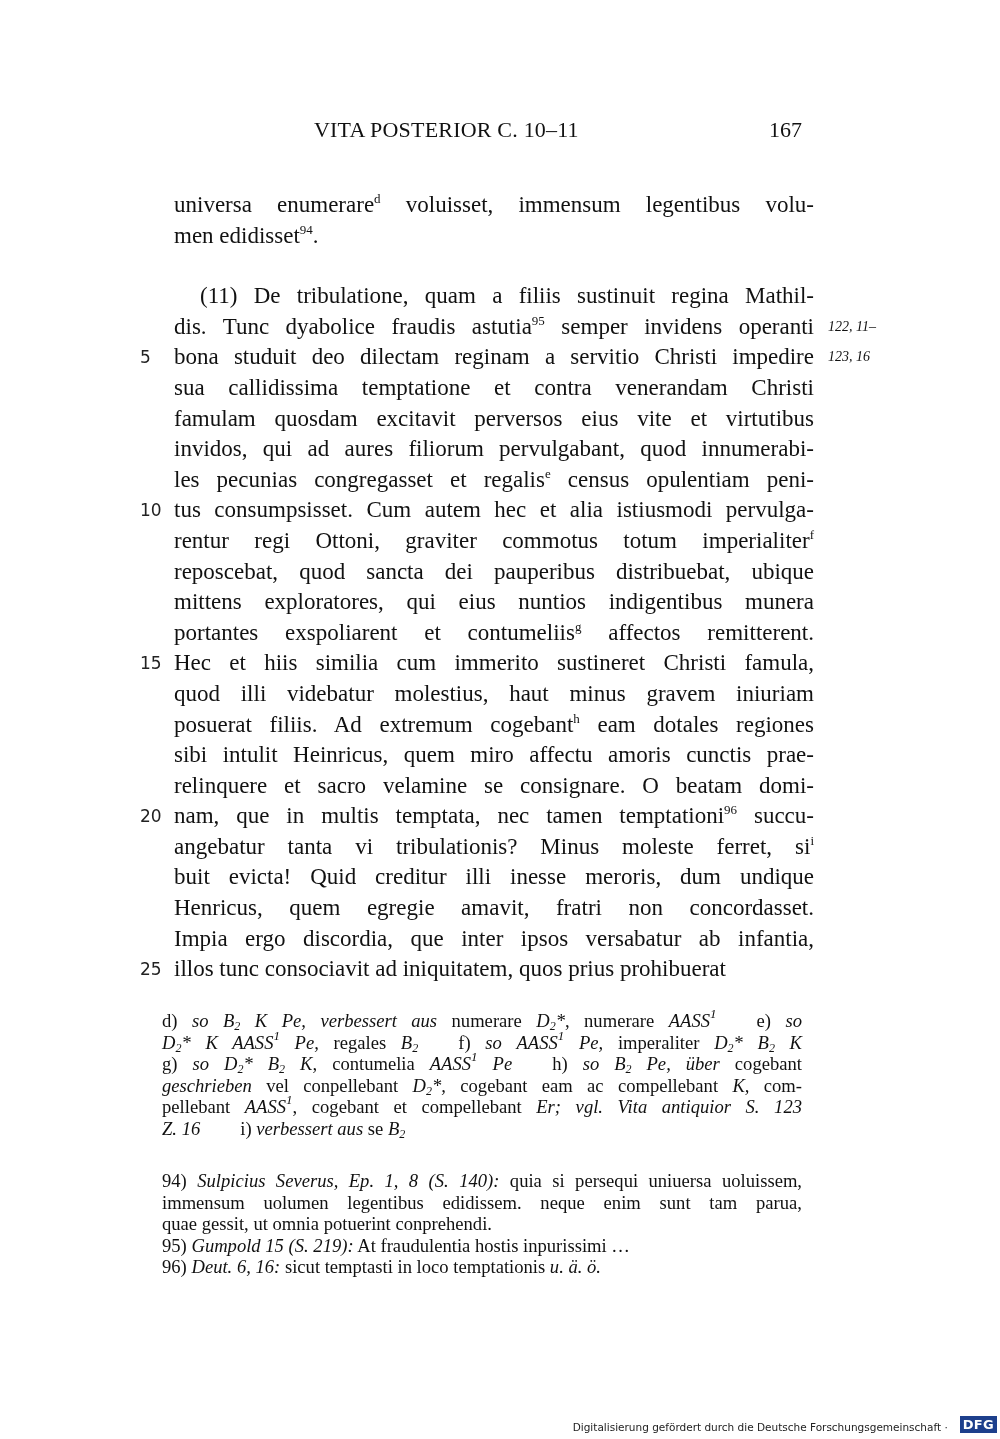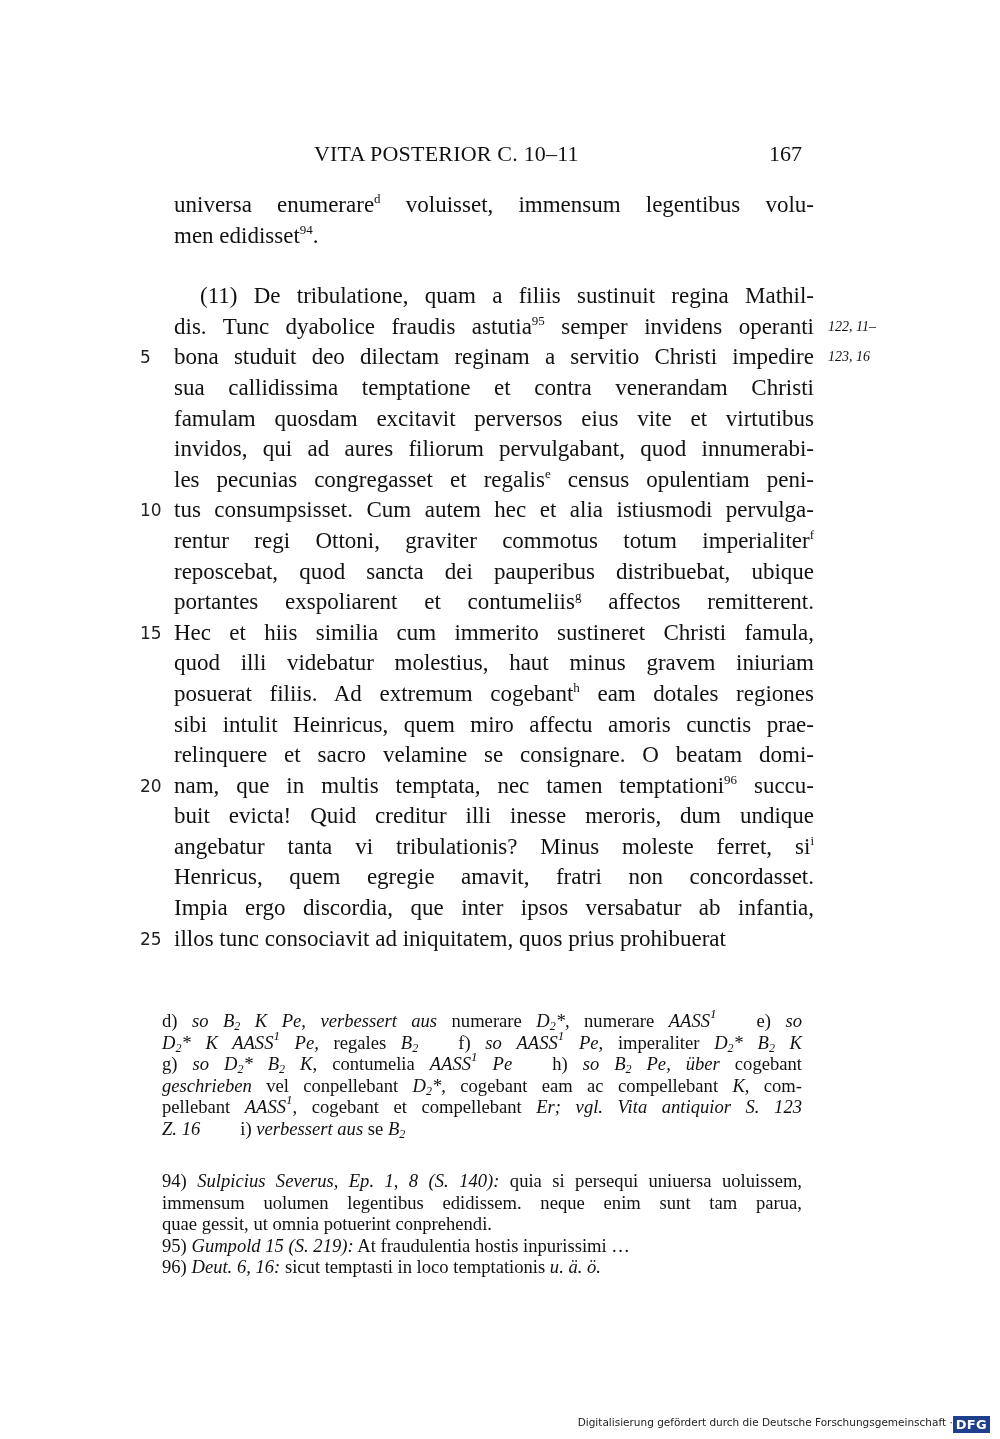--- a/index.html
+++ b/index.html
@@ -1,21 +1,21 @@
 <!DOCTYPE html>
 <html><head>
   <meta charset="utf-8">
   <style>
     html, body { margin: 0; padding: 0; background: #ffffff; }
     body {
       width: 1000px; height: 1439px; position: relative; overflow: hidden;
       color: #111; font-family: "Liberation Serif", "DejaVu Serif", serif;
     }
     .running-head {
-      position: absolute; top: 138px; left: 162px; width: 640px; height: 32px;
+      position: absolute; top: 114px; left: 162px; width: 640px; height: 32px;
       font-size: 22px; line-height: 32px;
     }
     .running-head .title { position: absolute; left: 152px; top: 0; letter-spacing: 0.2px; }
     .running-head .num { position: absolute; right: 0; top: 0; }
 
     .body-text {
       position: absolute; left: 174px; top: 190px; width: 640px;
       font-size: 23px;
     }
     .line {
@@ -42,22 +42,22 @@
     .notes {
       position: absolute; left: 162px; top: 1170px; width: 640px; font-size: 18.6px;
     }
     .note-line { height: 21.6px; line-height: 21.6px; white-space: nowrap; text-align: justify; text-align-last: justify; }
     .note-line.last { text-align-last: left; }
     i { font-style: italic; }
     sub { font-size: 12px; line-height: 0; vertical-align: -3px; }
     .sp { display: inline-block; width: 40px; }
 
     .credit {
-      position: absolute; right: 10px; bottom: 6px; font-family: "DejaVu Sans", sans-serif;
-      font-size: 10.5px; color: #222; display: flex; align-items: flex-start; gap: 0;
+      position: absolute; right: 3px; bottom: 6px; font-family: "DejaVu Sans", sans-serif;
+      font-size: 10.5px; color: #222; display: flex; align-items: flex-end; gap: 12px;
     }
     .dfg {
       display: inline-block; background: #1d3f8c; color: #fff; font-weight: bold;
       font-size: 13px; padding: 1px 3px; letter-spacing: 0.3px;
     }
   </style>
 </head>
 <body>
 
 <div class="running-head">
@@ -72,29 +72,30 @@
     <div class="line indent"><span>(11) De tribulatione, quam a filiis sustinuit regina Mathil-</span></div>
     <div class="line"><span>dis. Tunc dyabolice fraudis astutia</span><sup>95</sup><span> semper invidens operanti</span><span class="margin-ref">122, 11–</span></div>
     <div class="line"><span>bona studuit deo dilectam reginam a servitio Christi impedire</span><span class="lineno">5</span><span class="margin-ref">123, 16</span></div>
     <div class="line"><span>sua callidissima temptatione et contra venerandam Christi</span></div>
     <div class="line"><span>famulam quosdam excitavit perversos eius vite et virtutibus</span></div>
     <div class="line"><span>invidos, qui ad aures filiorum pervulgabant, quod innumerabi-</span></div>
     <div class="line"><span>les pecunias congregasset et regalis</span><sup>e</sup><span> census opulentiam peni-</span></div>
     <div class="line"><span>tus consumpsisset. Cum autem hec et alia istiusmodi pervulga-</span><span class="lineno">10</span></div>
     <div class="line"><span>rentur regi Ottoni, graviter commotus totum imperialiter</span><sup>f</sup><span></span></div>
     <div class="line"><span>reposcebat, quod sancta dei pauperibus distribuebat, ubique</span></div>
+    <div class="line"><span>mittens exploratores, qui eius nuntios indigentibus munera</span></div>
     <div class="line"><span>portantes exspoliarent et contumeliis</span><sup>g</sup><span> affectos remitterent.</span></div>
     <div class="line"><span>Hec et hiis similia cum immerito sustineret Christi famula,</span><span class="lineno">15</span></div>
     <div class="line"><span>quod illi videbatur molestius, haut minus gravem iniuriam</span></div>
     <div class="line"><span>posuerat filiis. Ad extremum cogebant</span><sup>h</sup><span> eam dotales regiones</span></div>
     <div class="line"><span>sibi intulit Heinricus, quem miro affectu amoris cunctis prae-</span></div>
     <div class="line"><span>relinquere et sacro velamine se consignare. O beatam domi-</span></div>
     <div class="line"><span>nam, que in multis temptata, nec tamen temptationi</span><sup>96</sup><span> succu-</span><span class="lineno">20</span></div>
+    <div class="line"><span>angebatur tanta vi tribulationis? Minus moleste ferret, si</span><sup>i</sup><span></span></div>
     <div class="line"><span>buit evicta! Quid creditur illi inesse meroris, dum undique</span></div>
-    <div class="line"><span>angebatur tanta vi tribulationis? Minus moleste ferret, si</span><sup>i</sup><span></span></div>
     <div class="line"><span>Henricus, quem egregie amavit, fratri non concordasset.</span></div>
     <div class="line"><span>Impia ergo discordia, que inter ipsos versabatur ab infantia,</span></div>
     <div class="line last"><span>illos tunc consociavit ad iniquitatem, quos prius prohibuerat</span><span class="lineno">25</span></div>
   </div>
 
 <div class="apparatus">
   <div class="app-line">
     <span>d)</span> <i>so</i> <i><span>B</span><sub>2</sub><span> K Pe,</span></i> <i>verbessert aus</i><span> numerare </span><i><span>D</span><sub>2</sub><span>*</span></i><span>, numerare </span><i><span>AASS</span><sup>1</sup></i><span class="sp"></span><span>e)</span> <i>so</i>
   </div>
   <div class="app-line">

